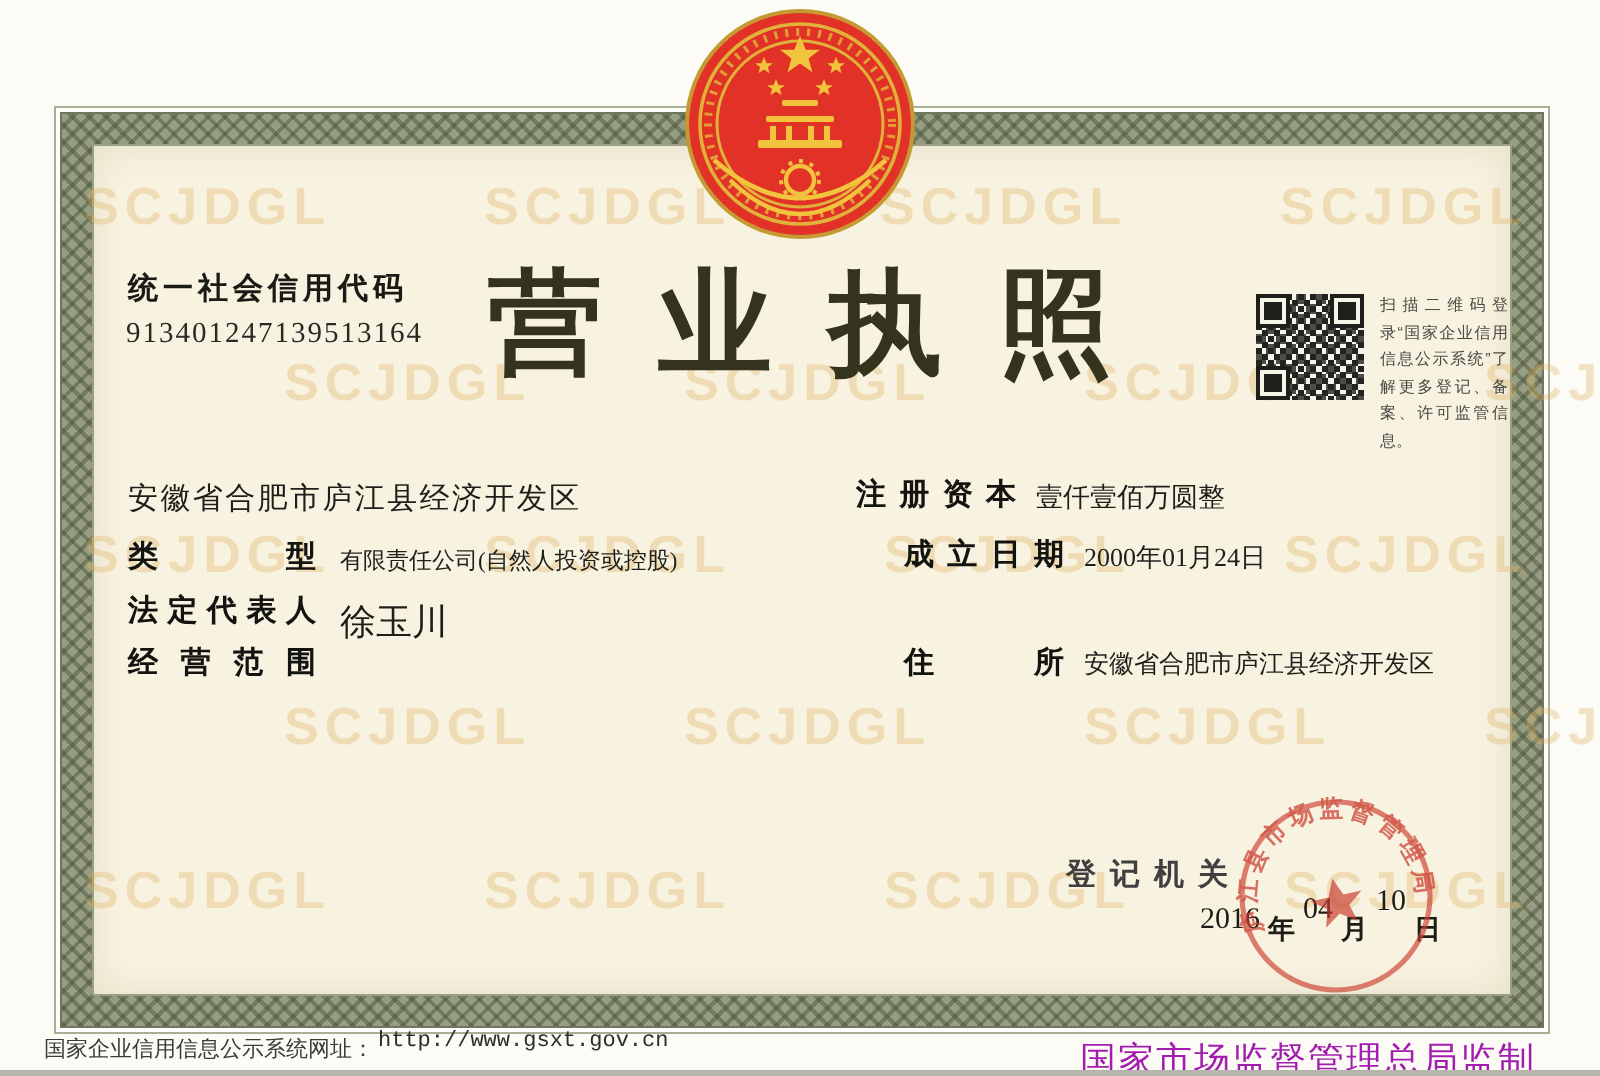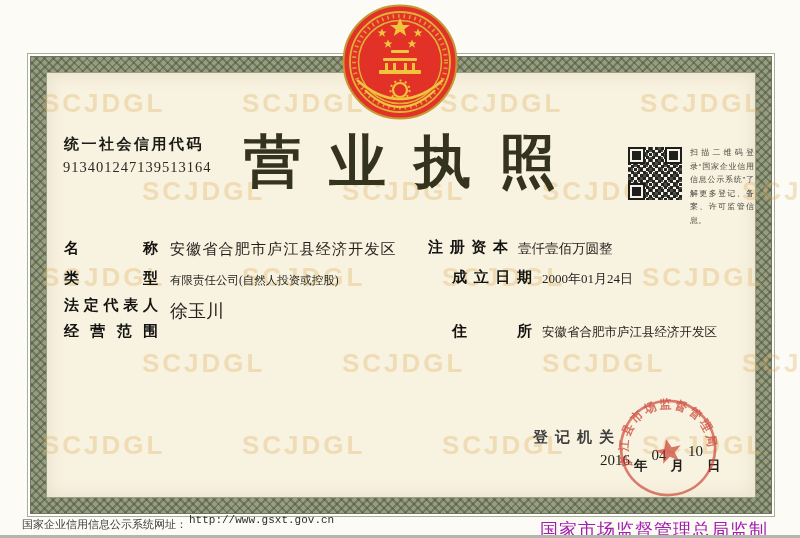--- a/index.html
+++ b/index.html
@@ -138,21 +138,20 @@
   <div class="title">营业执照</div>
 
   <div class="qr">
     <i class="tl"></i>
     <i class="tr"></i>
     <i class="bl"></i>
   </div>
   <div class="qr-caption">扫描二维码登录“国家企业信用信息公示系统”了解更多登记、备案、许可监管信息。</div>
 
   <div class="row l" style="left:64px;top:239px">
-    <span class="lbl">名称</span>
     <span class="val" style="font-size:15px;letter-spacing:1.2px;padding-top:1px">安徽省合肥市庐江县经济开发区</span>
   </div>
   <div class="row l" style="left:64px;top:269px">
     <span class="lbl">类型</span>
     <span class="val" style="font-size:11.5px;padding-top:4px">有限责任公司(自然人投资或控股)</span>
   </div>
   <div class="row l" style="left:64px;top:296px">
     <span class="lbl">法定代表人</span>
     <span class="val" style="font-size:18px;padding-top:3px">徐玉川</span>
   </div>

